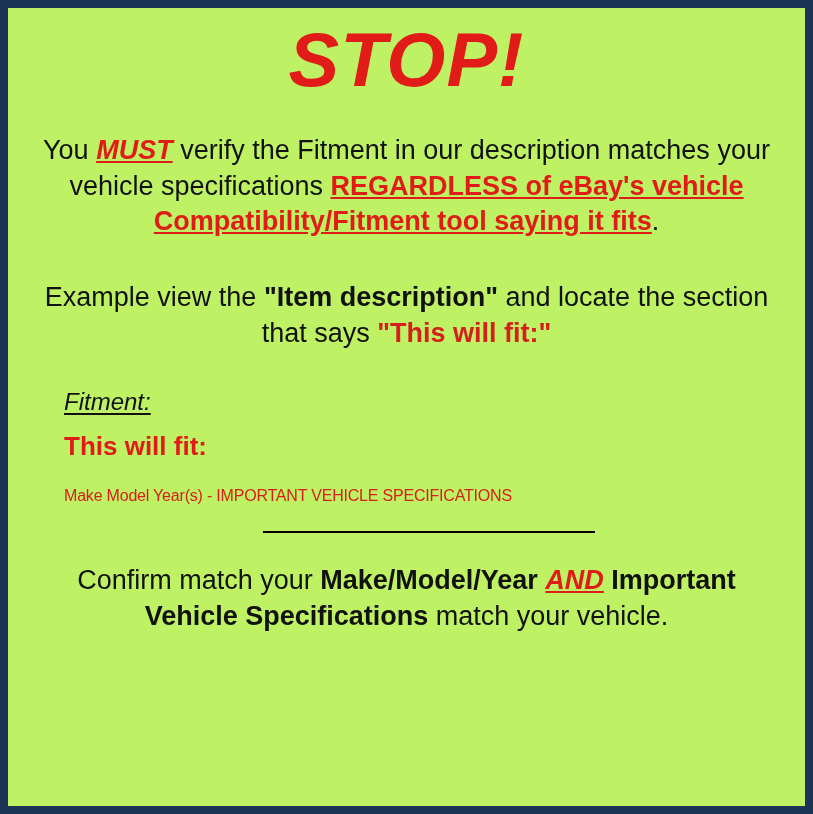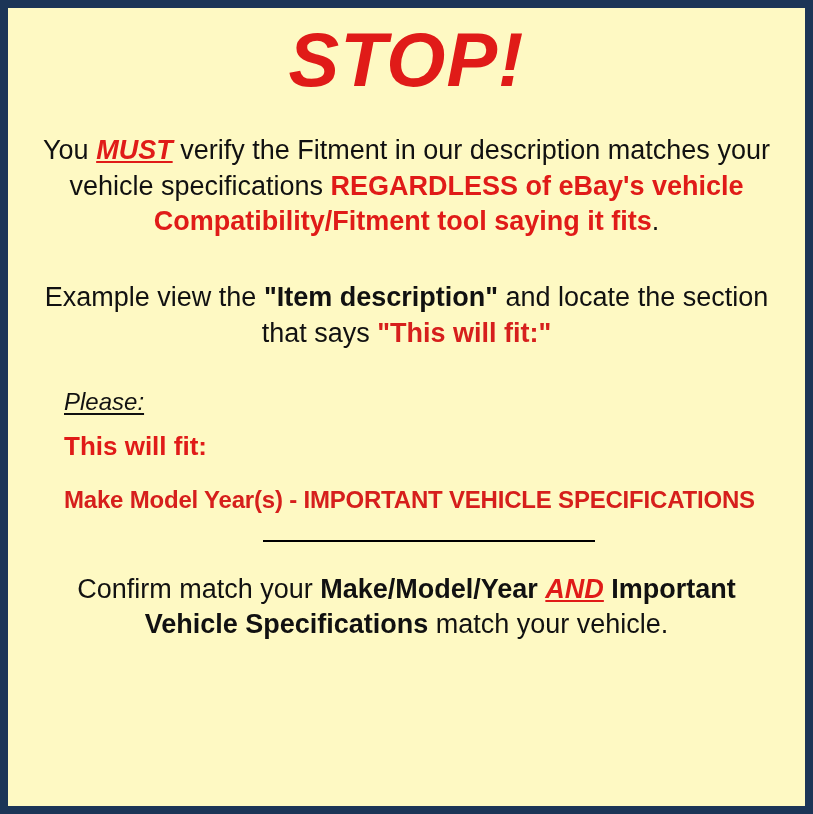--- a/index.html
+++ b/index.html
@@ -12,21 +12,21 @@
     height: 814px;
     overflow: hidden;
     font-family: "Liberation Sans", sans-serif;
   }
 
   #notice-card {
     box-sizing: border-box;
     width: 813px;
     height: 814px;
     border: 8px solid #1c3557;
-    background: #fef9c3;
+    background: #bef264;
     position: relative;
   }
 
   .inner {
     box-sizing: border-box;
     width: 100%;
     height: 100%;
     padding: 0 10px;
     text-align: center;
   }
@@ -77,20 +77,21 @@
   .red-bold-ital-u {
     color: #e01b18;
     font-weight: bold;
     font-style: italic;
     text-decoration: underline;
     text-underline-offset: 2px;
   }
   .red-bold-u {
     color: #e01b18;
     font-weight: bold;
+    text-decoration: underline;
     text-underline-offset: 2px;
   }
   .black-bold {
     color: #111111;
     font-weight: bold;
   }
   .red-bold {
     color: #d61f1c;
     font-weight: bold;
   }
@@ -112,22 +113,22 @@
   }
   #example-fit-line {
     color: #e01b18;
     font-size: 26px;
     font-weight: bold;
     line-height: 1.15;
     margin: 16px 0 0 0;
   }
   #example-spec-line {
     color: #d61f1c;
-    font-size: 24px;
-    font-weight: bold;
+    font-size: 16px;
+    font-weight: normal;
     line-height: 1.1;
     letter-spacing: -0.2px;
     margin: 26px 0 0 0;
   }
 
   
   #divider-wrap {
     margin-top: 26px;
     height: 3px;
     text-align: center;
@@ -155,21 +156,21 @@
   <div class="inner">
 
     <h1 id="stop-heading">STOP!</h1>
 
 
     <p id="para-must" class="para"><span>You </span><span class="red-bold-ital-u">MUST</span><span> verify the Fitment in our description matches your vehicle specifications </span><span class="red-bold-u">REGARDLESS of eBay's vehicle Compatibility/Fitment tool saying it fits</span><span>.</span></p>
 
     <p id="para-itemdesc" class="para"><span>Example view the </span><span class="black-bold">"Item description"</span><span> and locate the section that says </span><span class="red-bold">"This will fit:"</span></p>
 
     <div id="example-block">
-      <p id="example-label">Please:</p>
+      <p id="example-label">Fitment:</p>
       <p id="example-fit-line">This will fit:</p>
       <p id="example-spec-line">Make Model Year(s) - IMPORTANT VEHICLE SPECIFICATIONS</p>
     </div>
 
     <div id="divider-wrap">
       <span id="divider"></span>
     </div>
 
     <p id="para-confirm" class="para"><span>Confirm match your </span><span class="black-bold">Make/Model/Year</span><span> </span><span class="red-bold-ital-u">AND</span><span> </span><span class="black-bold">Important Vehicle Specifications</span><span> match your vehicle.</span></p>
 

